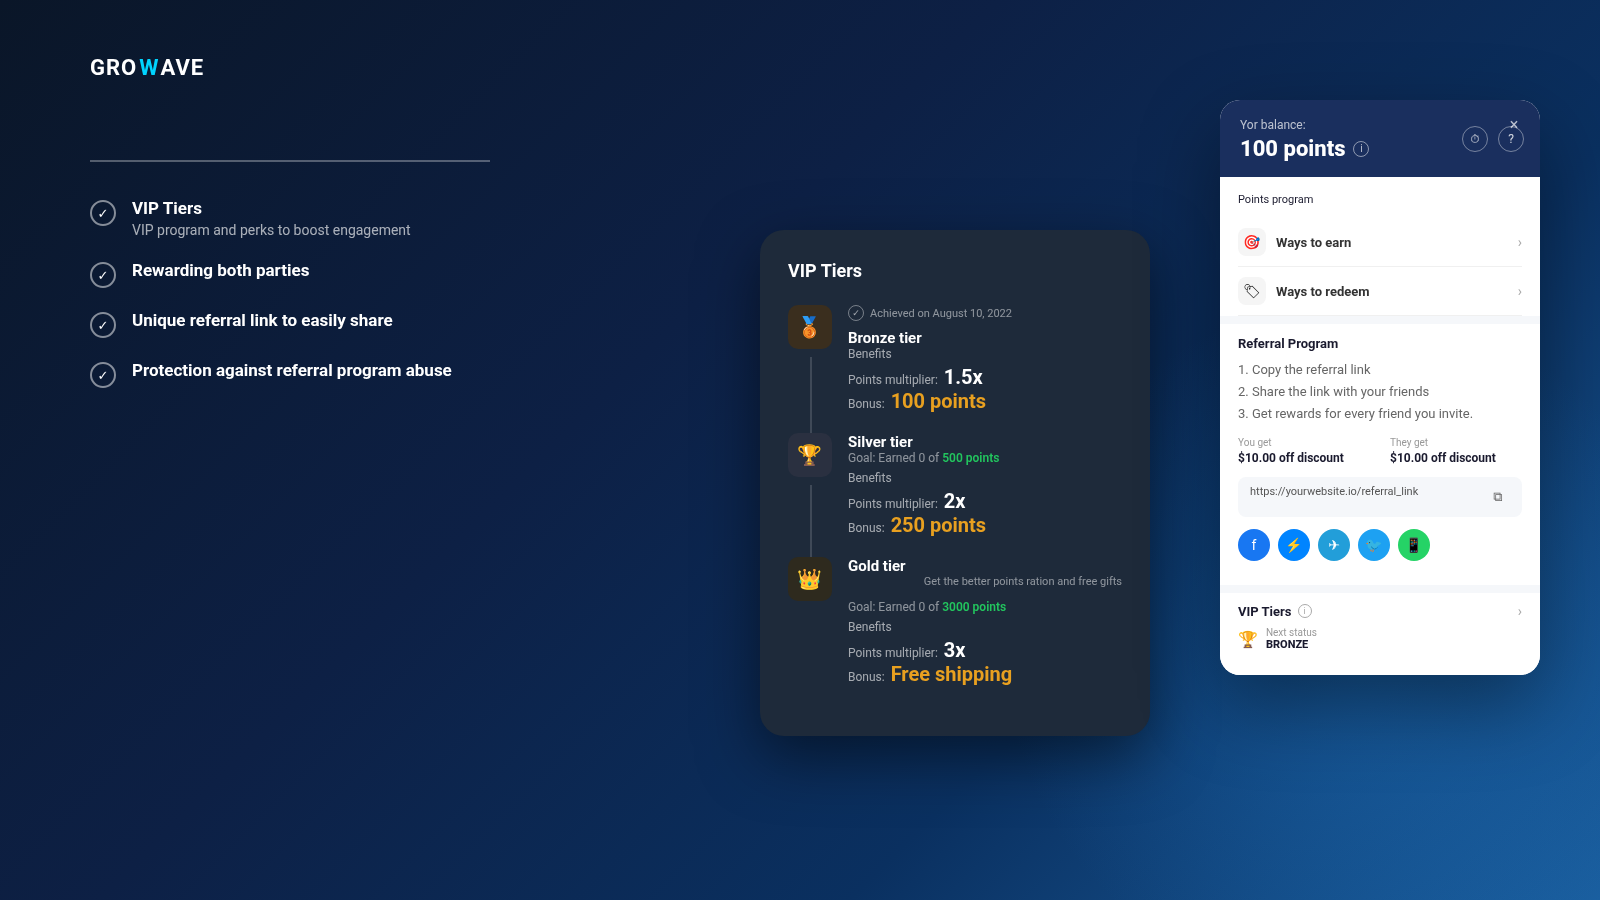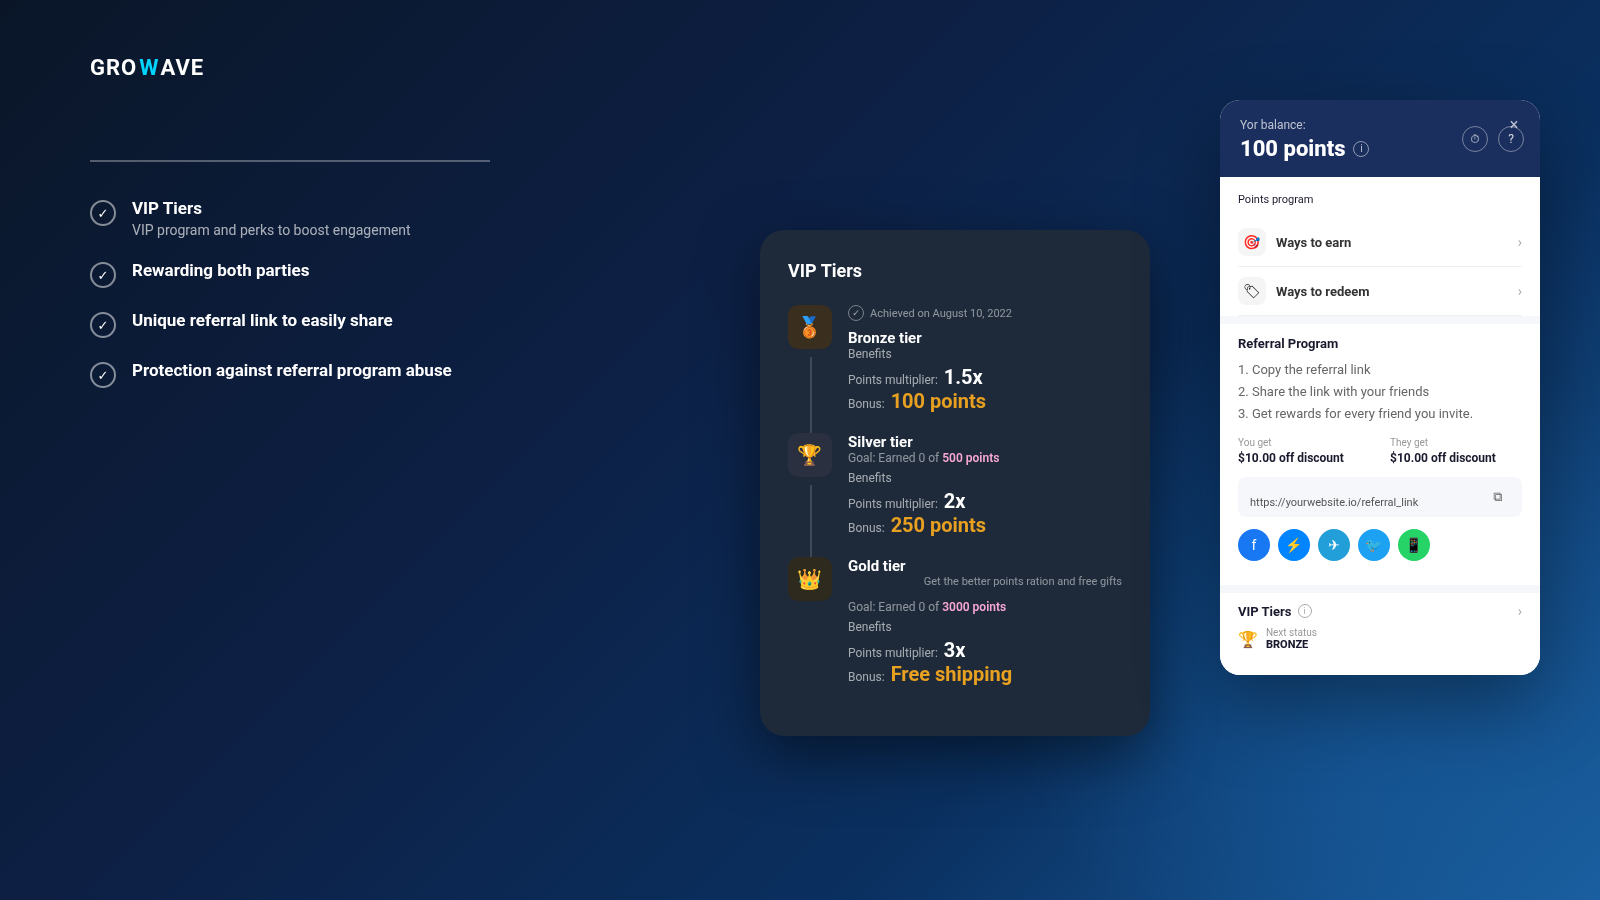--- a/index.html
+++ b/index.html
@@ -170,21 +170,21 @@
     .tier-name {
       font-size: 15px;
       font-weight: 700;
       color: white;
     }
     .tier-goal {
       font-size: 12px;
       color: rgba(255,255,255,0.5);
       margin-bottom: 6px;
     }
-    .tier-goal span { color: #f9a8d4; font-weight: 600; text-align: center; }
+    .tier-goal span { color: #22c55e; font-weight: 600; text-align: center; }
     .tier-benefits-label {
       font-size: 12px;
       color: rgba(255,255,255,0.6);
       margin-bottom: 4px;
     }
     .tier-stat {
       font-size: 12px;
       color: rgba(255,255,255,0.6);
     }
     .tier-stat span {
@@ -371,21 +371,21 @@
       margin-bottom: 3px;
     }
     .referral-reward-value {
       font-size: 12px;
       font-weight: 700;
       color: #1a1a2e;
     }
 
     .referral-link-row {
       display: flex;
-      align-items: flex-end;
+      align-items: flex-start;
       background: #f5f7fa;
       border-radius: 8px;
       padding: 8px 12px;
       margin-bottom: 12px;
       gap: 4px;
     }
     .referral-link-text {
       flex: 1;
       font-size: 11px;
       color: #555;

